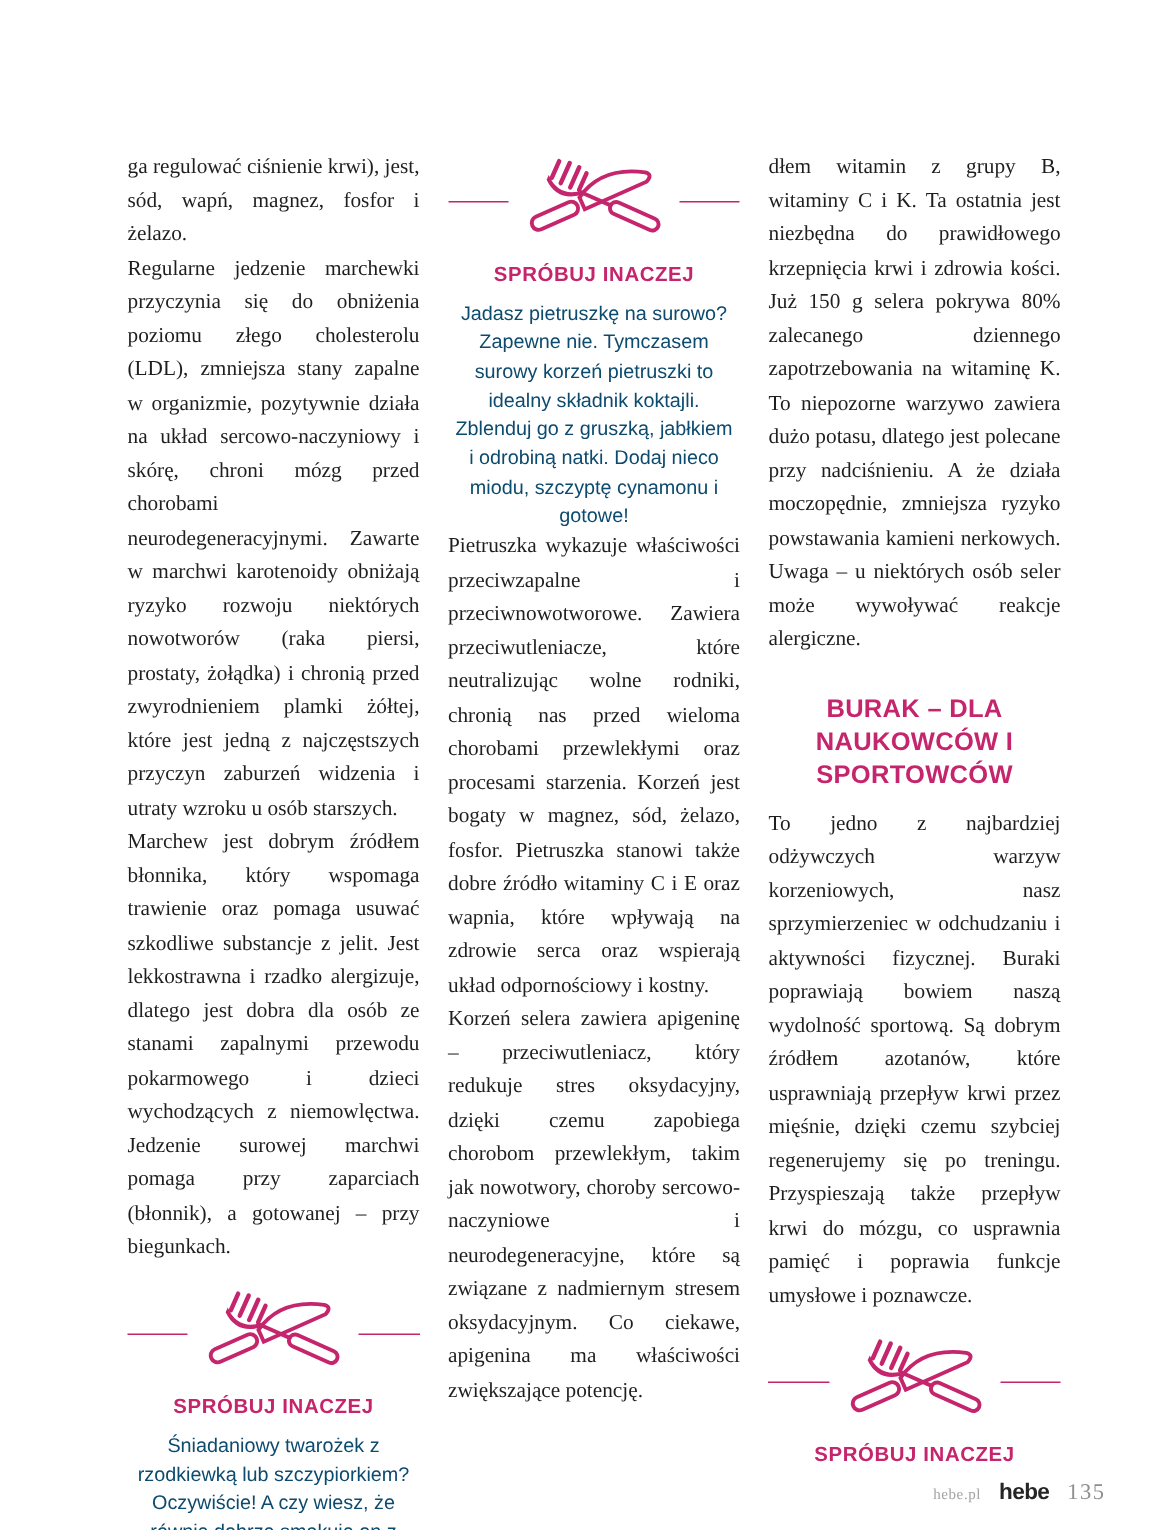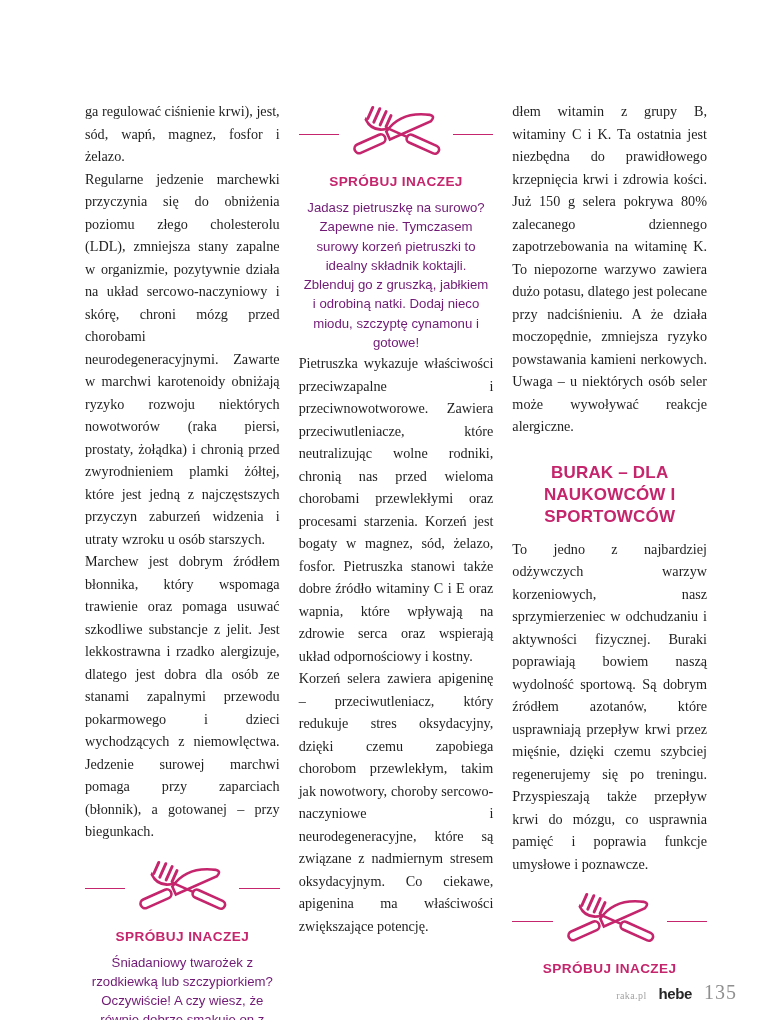--- a/index.html
+++ b/index.html
@@ -28,33 +28,33 @@
   }
   .icon-divider .line{flex:1;height:0;border-top:1.6px solid #c5256c}
   .icon-divider svg{flex:0 0 auto}
   .try-label{
     font-family:"Liberation Sans", sans-serif;font-weight:bold;
     color:#c5256c;font-size:13.6px;letter-spacing:.4px;
     text-align:center;margin:8px 0 9px;
   }
   .try-text{
     font-family:"Liberation Sans", sans-serif;
-    font-size:13.2px;line-height:1.46;color:#701a75;
+    font-size:13.2px;line-height:1.46;color:#0c4a6e;
     text-align:center;margin:0 2px;
   }
   .footer{
     position:absolute;right:38px;bottom:16px;
     display:flex;align-items:baseline;gap:12px;
   }
   .footer .site{font-size:10px;color:#a3a3a3;letter-spacing:.4px}
   .footer .logo{
     font-family:"Liberation Sans", sans-serif;font-weight:700;
     font-size:15px;color:#262626;letter-spacing:-.4px;
   }
-  .footer .pageno{font-size:20px;color:#8f8f8f;letter-spacing:1px}
+  .footer .pageno{font-size:15px;color:#8f8f8f;letter-spacing:1px}
 </style>
 </head>
 <body>
 
 <div class="content">
 
   <div class="col">
     <p class="body first-pad">ga regulować ciśnienie krwi), jest, sód, wapń, magnez, fosfor i żelazo.</p>
     <p class="body">Regularne jedzenie marchewki przyczynia się do obniżenia poziomu złego cholesterolu (LDL), zmniejsza stany zapalne w organizmie, pozytywnie działa na układ sercowo-naczyniowy i skórę, chroni mózg przed chorobami neurodegeneracyjnymi. Zawarte w marchwi karotenoidy obniżają ryzyko rozwoju niektórych nowotworów (raka piersi, prostaty, żołądka) i chronią przed zwyrodnieniem plamki żółtej, które jest jedną z najczęstszych przyczyn zaburzeń widzenia i utraty wzroku u osób starszych.</p>
     <p class="body">Marchew jest dobrym źródłem błonnika, który wspomaga trawienie oraz pomaga usuwać szkodliwe substancje z jelit. Jest lekkostrawna i rzadko alergizuje, dlatego jest dobra dla osób ze stanami zapalnymi przewodu pokarmowego i dzieci wychodzących z niemowlęctwa. Jedzenie surowej marchwi pomaga przy zaparciach (błonnik), a gotowanej – przy biegunkach.</p>
@@ -149,16 +149,16 @@
       </span>
       <span class="line"></span>
     </div>
     <div class="try-label">SPRÓBUJ INACZEJ</div>
 
   </div>
 
 </div>
 
 <div class="footer">
-  <span class="site">raka.pl</span>
+  <span class="site">hebe.pl</span>
   <span class="logo">hebe</span>
   <span class="pageno">135</span>
 </div>
 
 </body></html>

